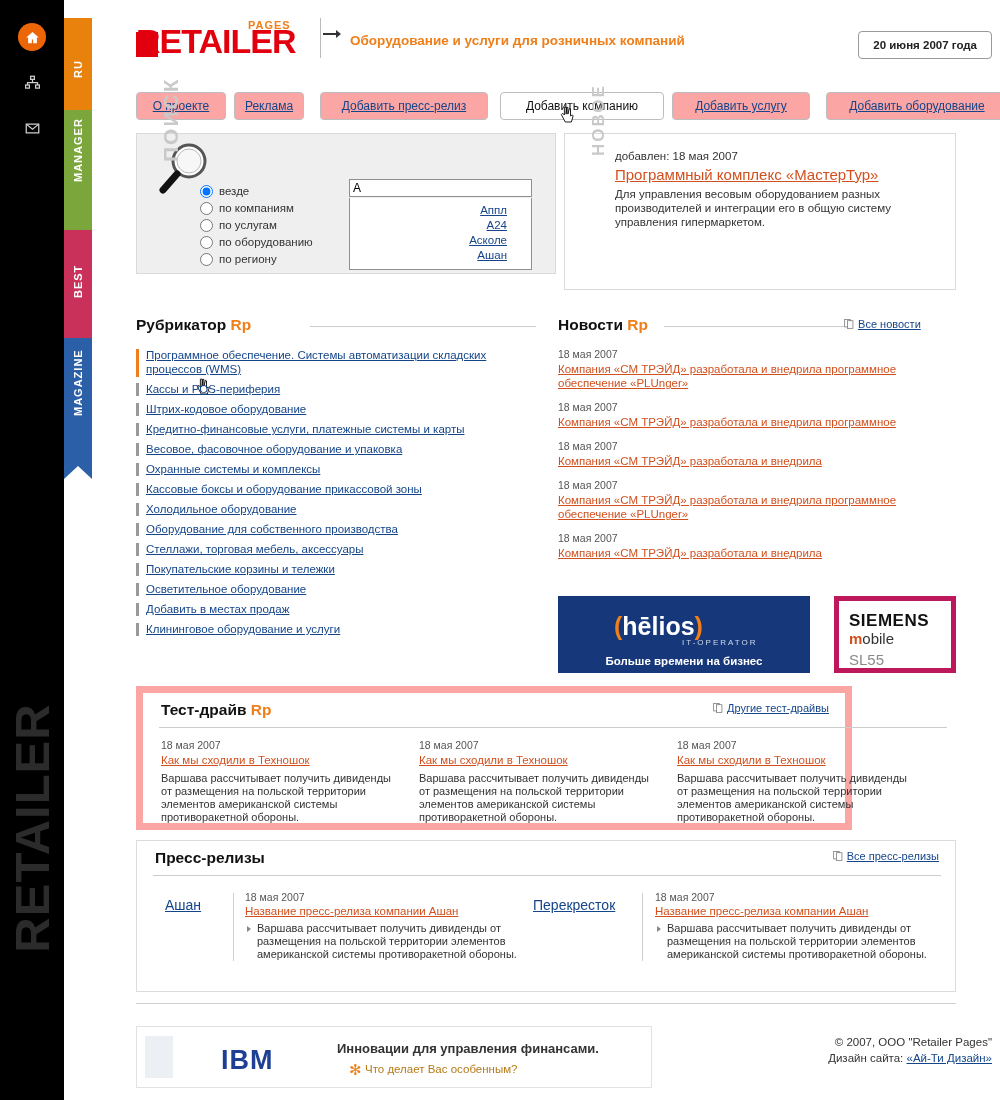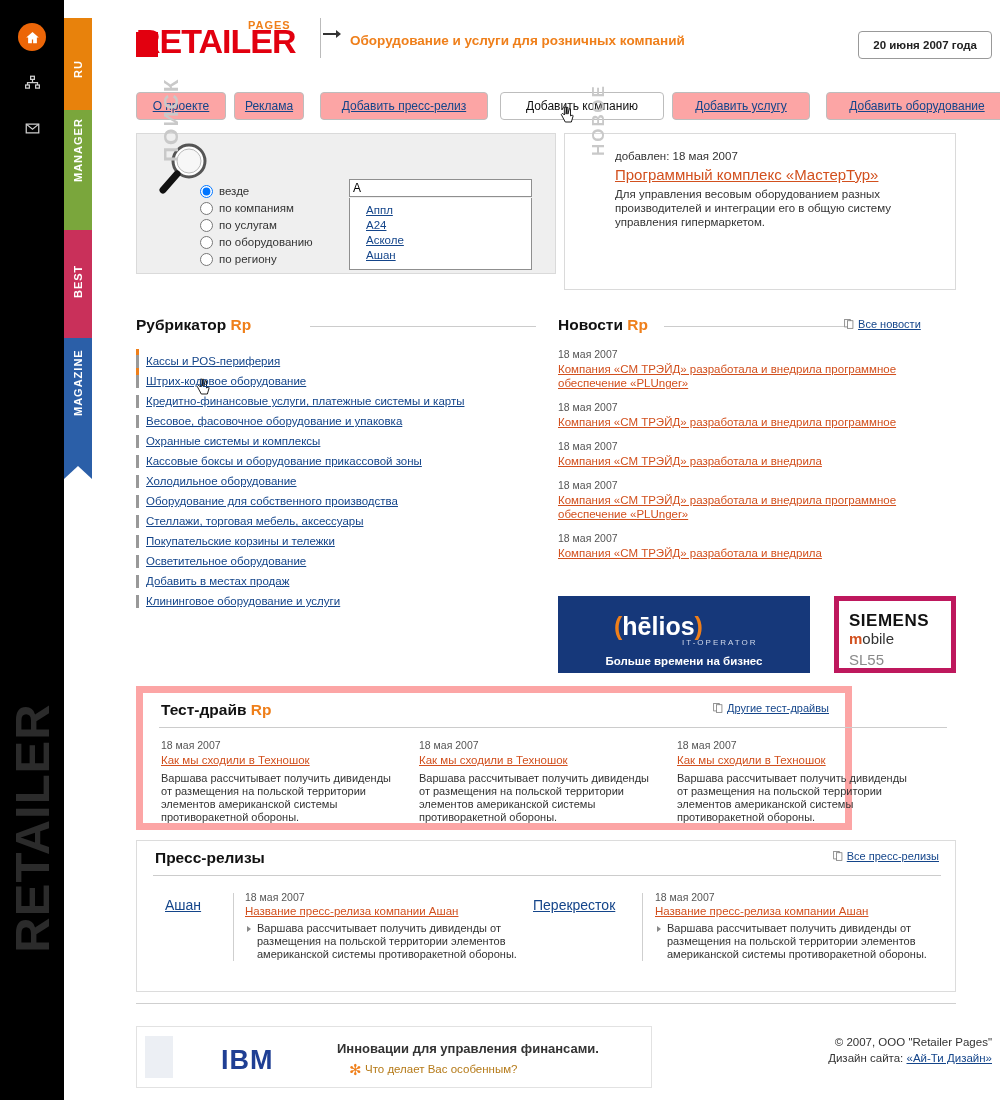--- a/index.html
+++ b/index.html
@@ -149,21 +149,22 @@
   .search-input {
     position: absolute; left: 212px; top: 45px;
     width: 183px; height: 18px;
     border: 1px solid #8f8f8f; background: #fff;
     font-size: 12px; padding: 1px 3px;
   }
   .suggest {
     position: absolute; left: 212px; top: 64px;
     width: 183px; height: 72px;
     border: 1px solid #8f8f8f; border-top: none; background: #fff;
-    padding: 6px 16px;
+    padding: 6px 24px;
+    text-align: right;
   }
   .suggest a { display: block; font-size: 11.5px; color: #14458a; line-height: 13px; margin-bottom: 2px; }
 
   
   .novoe {
     position: absolute; left: 472px; top: 133px;
     width: 392px; height: 157px;
     border: 1px solid #dadada; background: #fff;
   }
   .novoe-word {
@@ -415,20 +416,21 @@
   <div style="position:absolute; left:752px; top:318px; font-size:11px;">
     <svg width="11" height="11" viewBox="0 0 16 16" style="vertical-align:-1px">
       <rect x="1" y="2" width="8" height="11" fill="#fff" stroke="#666"></rect>
         <rect x="5" y="4" width="8" height="11" fill="#fff" stroke="#666"></rect>
     </svg>
     <a href="#" style="color:#14458a">Все новости</a>
   </div>
 
   <div class="rub">
     <div class="rub-item hl">
+      <a href="#">Программное обеспечение. Системы автоматизации складских процессов (WMS)</a>
       <svg class="cursor-hand" style="left:60px; top:30px;" viewBox="0 0 16 20">
         <path d="M5 1v9l-2-2-1.5 1.5L6 18h7l2-7-1-1-2 1V3l-1.2-.6L9 9V1.4L7.8 1 7 9V1z" fill="#fff" stroke="#000" stroke-width="1"></path>
       </svg>
     </div>
     <div class="rub-item"><a href="#">Кассы и POS-периферия</a></div>
     <div class="rub-item"><a href="#">Штрих-кодовое оборудование</a></div>
     <div class="rub-item"><a href="#">Кредитно-финансовые услуги, платежные системы и карты</a></div>
     <div class="rub-item"><a href="#">Весовое, фасовочное оборудование и упаковка</a></div>
     <div class="rub-item"><a href="#">Охранные системы и комплексы</a></div>
     <div class="rub-item"><a href="#">Кассовые боксы и оборудование прикассовой зоны</a></div>

